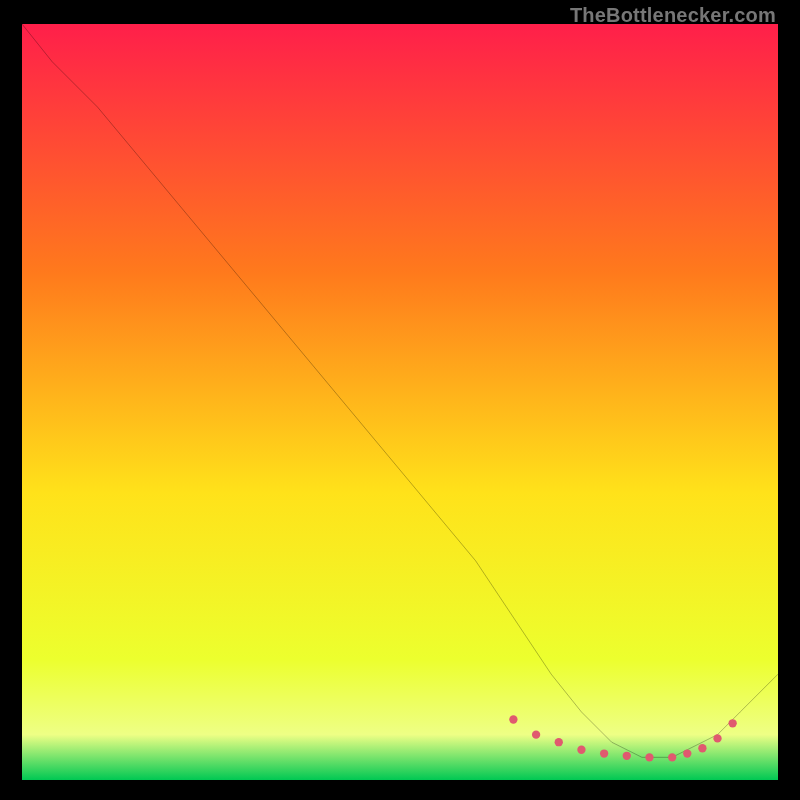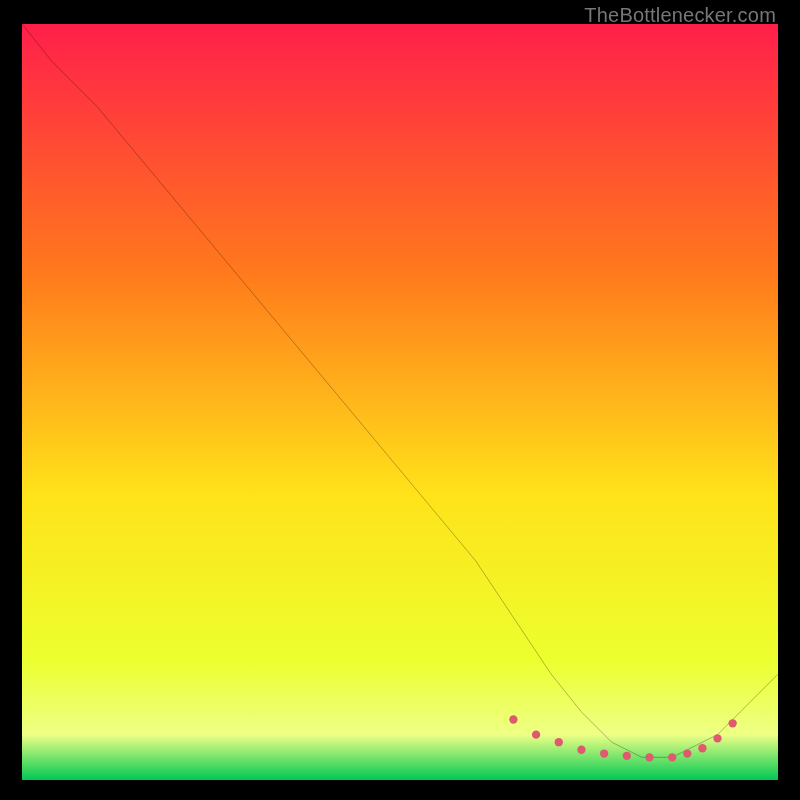--- a/index.html
+++ b/index.html
@@ -16,21 +16,21 @@
     background: #000;
     position: relative;
   }
   .attribution {
     position: absolute;
     top: 4px;
     right: 24px;
     color: #777;
     font-family: Arial, Helvetica, sans-serif;
     font-size: 20px;
-    font-weight: 400;
+    font-weight: 700;
     letter-spacing: 0.2px;
   }
   svg.plot {
     position: absolute;
     left: 22px;
     top: 24px;
     width: 756px;
     height: 756px;
   }
 </style>

